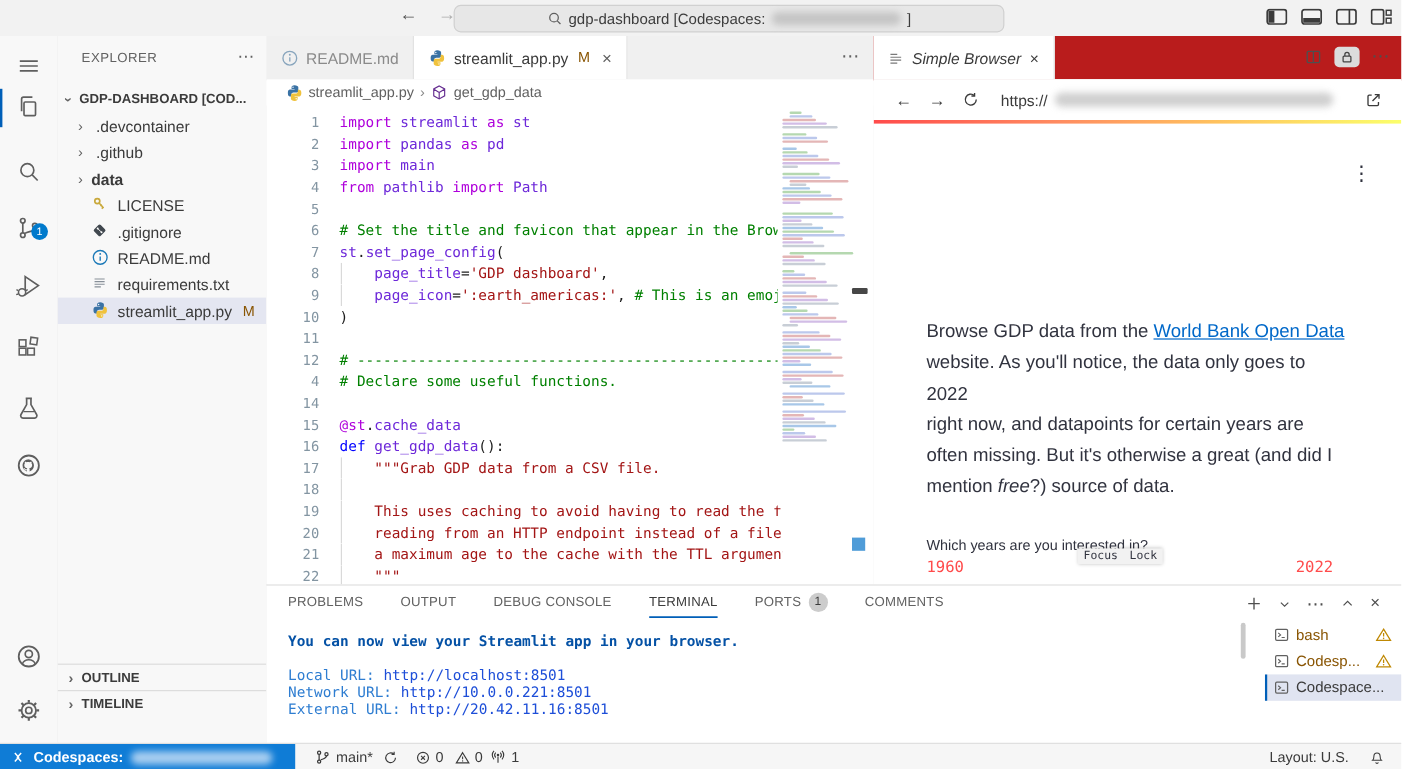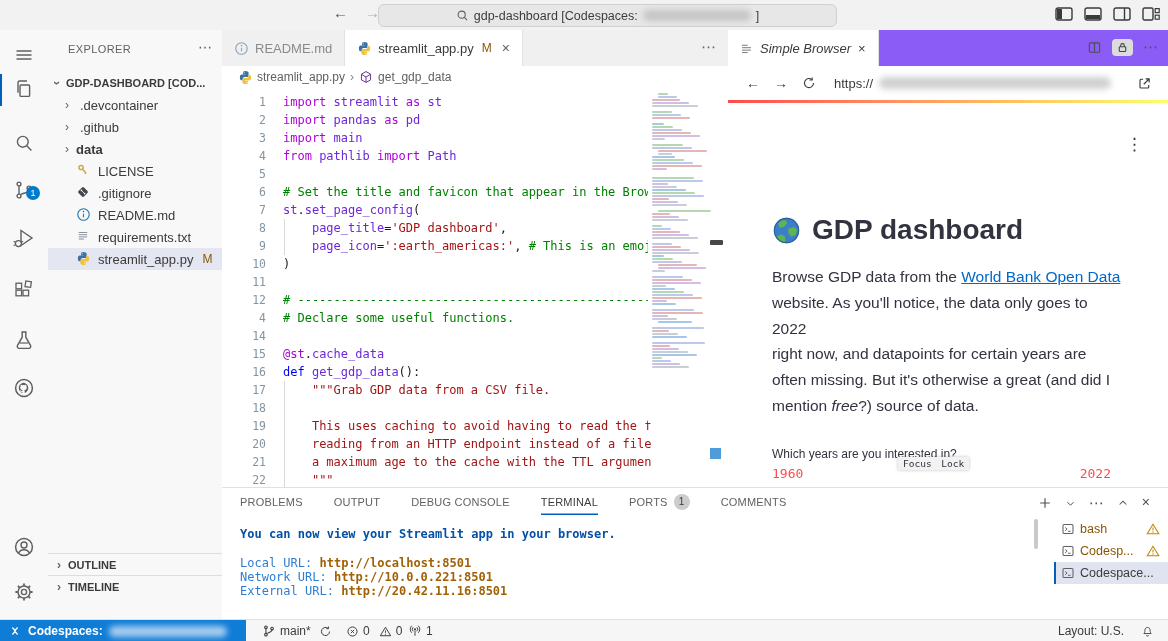--- a/index.html
+++ b/index.html
@@ -64,21 +64,21 @@
   .ct{white-space:pre;position:relative;}
   .cl.g .ct::before{content:"";position:absolute;left:1px;top:0;bottom:0;width:1px;background:#d9d9d9;}
   .tok-k{color:#af00db}.tok-b{color:#0000ff}.tok-v{color:#6d28d9}.tok-s{color:#a31515}.tok-c{color:#008000}.tok-p{color:#1b1b1b}.tok-d{color:#af00db}
   .minimap{position:absolute;right:16px;top:2px;width:64px;height:330px;background:#fff;padding-top:3px;}
   .mm-bar{border-radius:1px;}
   .sash{position:absolute;right:5px;top:152px;width:13px;height:5px;background:#474747;border-radius:1px;cursor:row-resize;}
   .ovr-mark{position:absolute;right:7px;top:360px;width:11px;height:11px;background:#4f9cd8;}
 
   
   .browser{position:absolute;left:728px;top:30px;width:440px;height:457px;background:#fff;}
-  .br-tabbar{position:absolute;left:0;top:0;right:0;height:36px;background:#8b5cf6;border-bottom:1px solid #e2e2e2;display:flex;}
+  .br-tabbar{position:absolute;left:0;top:0;right:0;height:36px;background:#b91c1c;border-bottom:1px solid #e2e2e2;display:flex;}
   .br-tab{height:36px;display:flex;align-items:center;gap:7px;padding:0 12px;background:#fff;border-right:1px solid #e2e2e2;
       font-size:13px;font-style:italic;color:#3b3b3b;cursor:pointer;}
   .br-actions{position:absolute;right:10px;top:8px;display:flex;align-items:center;gap:10px;color:#4f4f4f;}
   .lock-wrap{background:#dcdcdc;border-radius:4px;padding:2px 4px;}
   .br-toolbar{position:absolute;left:0;top:36px;right:0;height:34px;background:#fff;display:flex;align-items:center;}
   .br-nav{font-size:14px;color:#3b3b3b;margin-left:18px;cursor:pointer;}
   .br-scheme{margin-left:18px;font-size:13px;color:#3b3b3b;}
   .br-content{position:absolute;left:0;top:70px;right:0;bottom:0;overflow:hidden;background:#fff;}
   .st-gradient{position:absolute;left:0;top:0;right:0;height:3px;
       background:linear-gradient(90deg,#ff4b4b 0%,#ff8c61 35%,#ffc25e 65%,#fbff6b 100%);}
@@ -102,21 +102,21 @@
   .ptab{font-size:11px;color:#616161;height:27px;display:flex;align-items:center;gap:6px;cursor:pointer;letter-spacing:.2px;}
   .ptab.on{color:#3b3b3b;box-shadow:inset 0 -1.5px 0 #005fb8;}
   .pbadge{width:16px;height:16px;border-radius:50%;background:#ccc;color:#3b3b3b;font-size:10px;
       display:flex;align-items:center;justify-content:center;}
   .pactions{position:absolute;right:18px;top:6px;display:flex;align-items:center;gap:13px;color:#4f4f4f;}
   .pact-close{font-size:14px;margin-top:-2px;}
   .term-body{position:absolute;left:18px;top:27px;font-family:"DejaVu Sans Mono",monospace;font-size:12px;line-height:14px;}
   .term-h{font-weight:bold;color:#0451a5;margin:12px 0 15px;}
   .term-row{height:14px;}
   .term-label{color:#2e7dd1;}
-  .term-url{font-weight:bold;color:#a16207;}
+  .term-url{font-weight:normal;color:#1d4ed8;}
   .mini-scroll{position:absolute;left:812px;top:31px;width:4px;height:30px;background:#c9c9c9;border-radius:2px;}
   .sessions{position:absolute;left:832px;top:30px;width:114px;}
   .sess{height:22px;display:flex;align-items:center;gap:5px;font-size:12.5px;color:#3b3b3b;padding-left:7px;cursor:pointer;}
   .sess.warn .sess-label{color:#895503;}
   .sess.sel{background:#e0e4f1;box-shadow:inset 2px 0 0 #005fb8;}
   .sess .wicon{margin-left:auto;margin-right:8px;width:14px;height:14px;}
   .sess .ticon{width:14px;height:14px;}
   .sess-label{white-space:nowrap;overflow:hidden;}
 
   
@@ -605,30 +605,20 @@
       <span class="redact grey" style="width:232px;height:12px;margin-left:6px"></span>
       <span class="icn" style="margin-left:auto;margin-right:16px;color:#3b3b3b">
         <svg width="15" height="15" viewBox="0 0 16 16">
             <path d="M6.5 3.5H4.2a1 1 0 0 0-1 1v7.3a1 1 0 0 0 1 1h7.3a1 1 0 0 0 1-1V9.5M9.2 3h3.8v3.8M12.8 3.2L7.2 8.8" fill="none" stroke="currentColor" stroke-width="1.2"></path>
           </svg>
         </span>
     </div>
     <div class="br-content">
       <div class="st-gradient"></div>
       <div class="kebab">⋮</div>
-      <div class="st-heading">
-        <span class="globe icn">
-          <svg width="29" height="29" viewBox="0 0 32 32">
-              <circle cx="16" cy="16" r="14" fill="#3d7ec9"></circle>
-              <path fill="#5ab552" d="M7 8c2-3 6-4 8-3l2 3-4 4-5 1zM18 14l6-2 4 3-2 6-5 2-3-4zM10 20l4 2 1 5-3 3c-3-1-6-4-7-7z"></path>
-              <circle cx="16" cy="16" r="13.4" fill="none" stroke="#2d5f99" stroke-width="1.2"></circle>
-            </svg>
-        </span>
-        <span>GDP dashboard</span>
-      </div>
       <div class="st-para"><span>Browse GDP data from the </span><span class="lnk">World Bank Open Data</span><br><span>website. As you'll notice, the data only goes to 2022</span><br><span>right now, and datapoints for certain years are</span><br><span>often missing. But it's otherwise a great (and did I</span><br><span>mention </span><span class="em">free</span><span>?) source of data.</span></div>
       <div class="st-question">Which years are you interested in?</div>
       <div class="focus-lock">Focus Lock</div>
       <div class="yr yr-min">1960</div>
       <div class="yr yr-max">2022</div>
     </div>
   </div>
 
   <div class="panel">
     <div class="ptabs">

